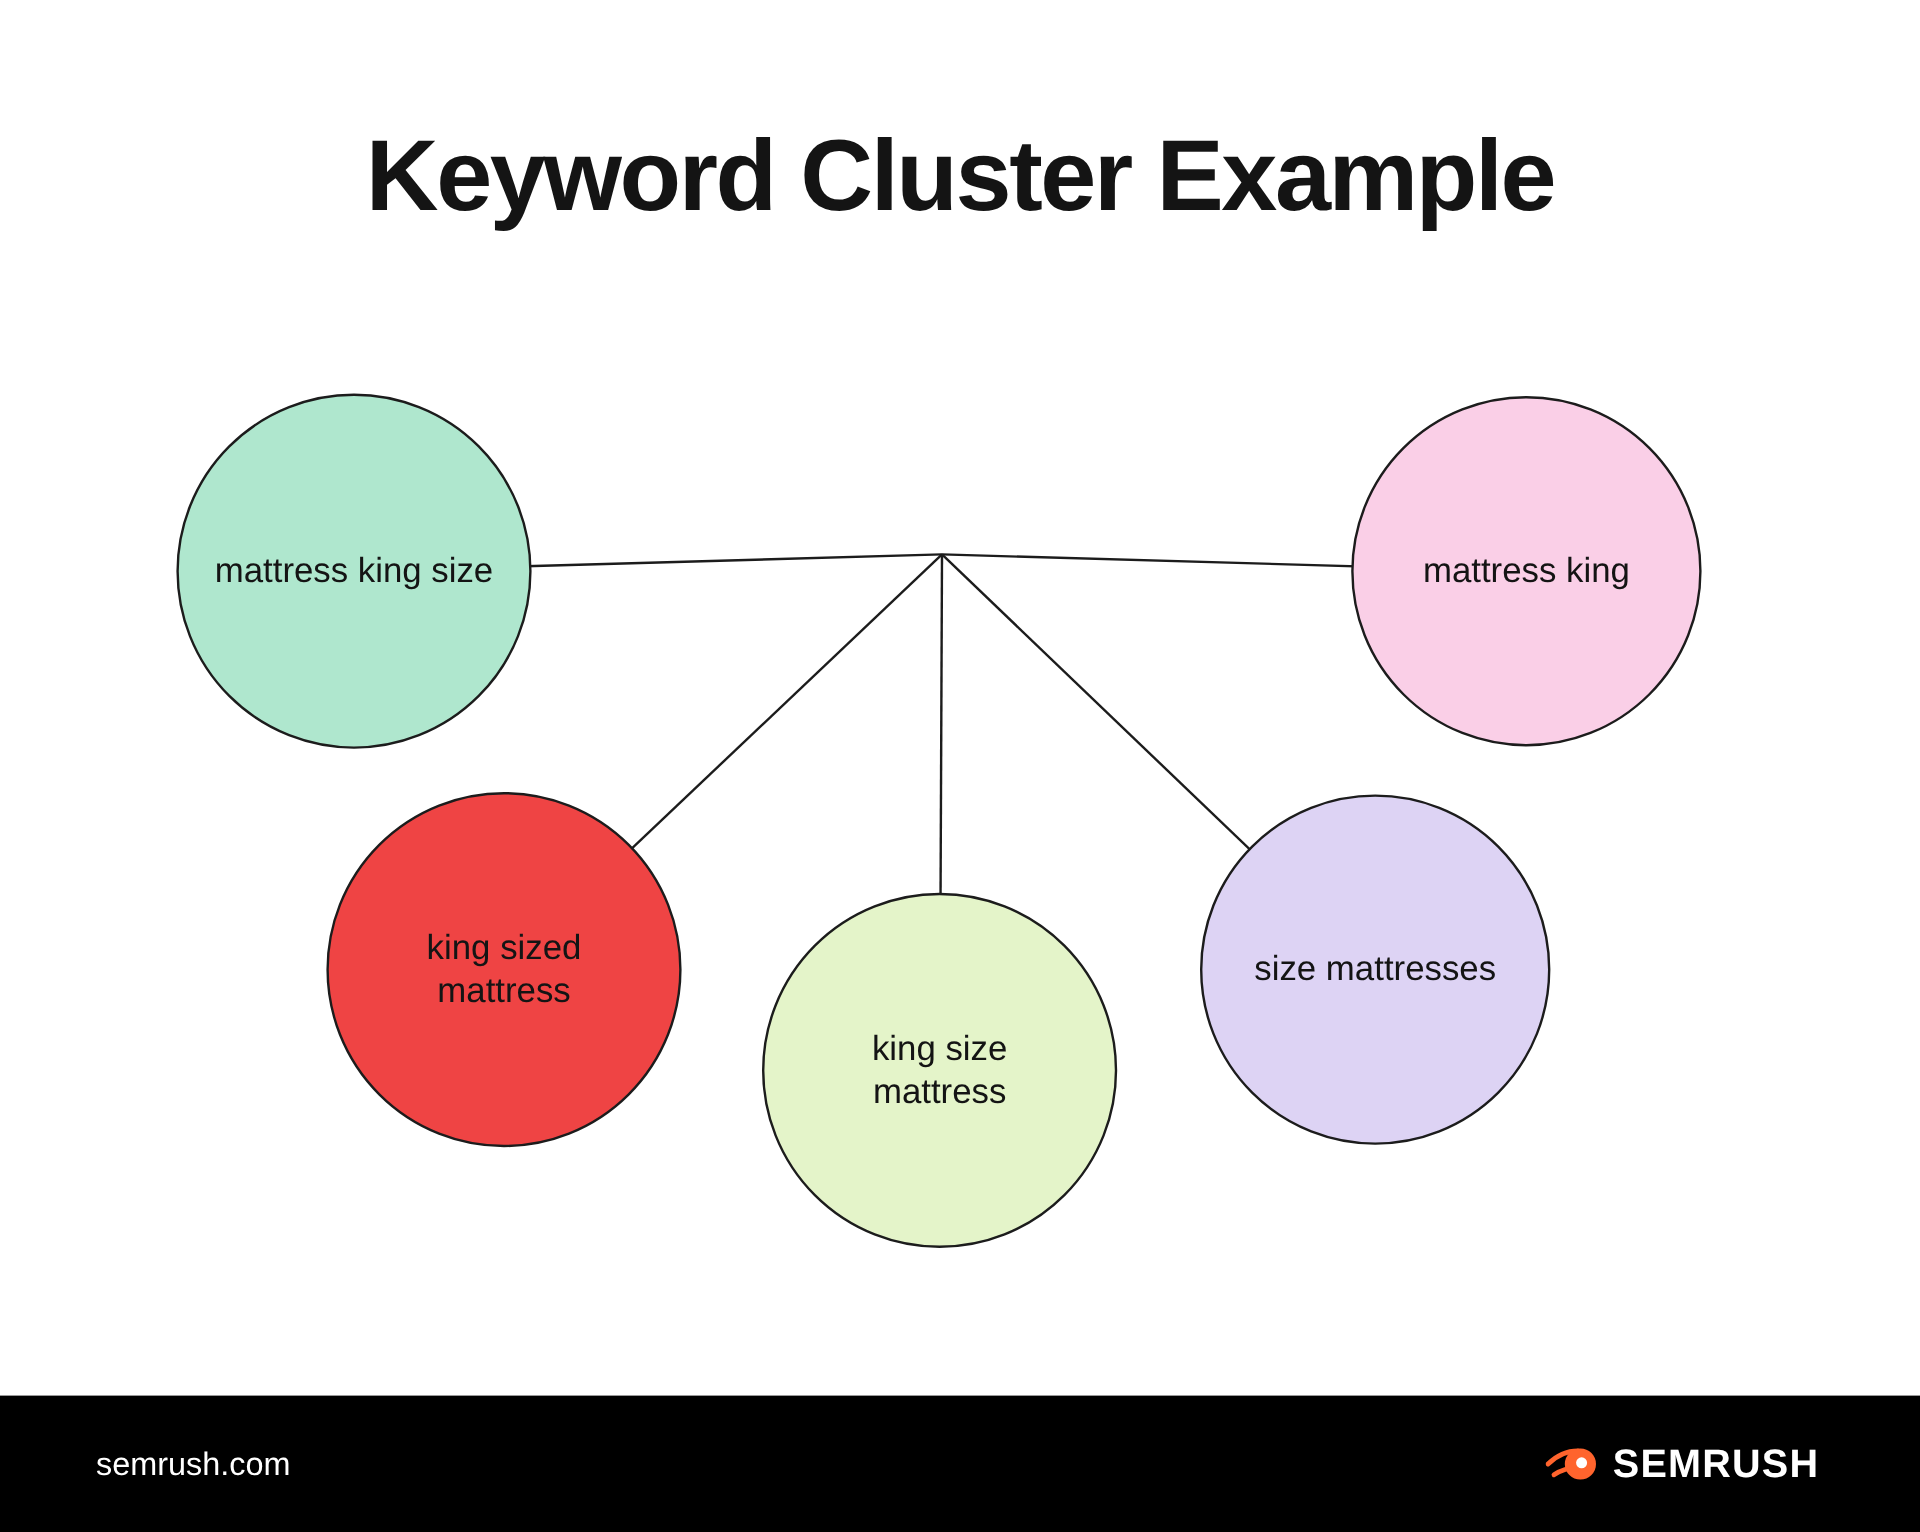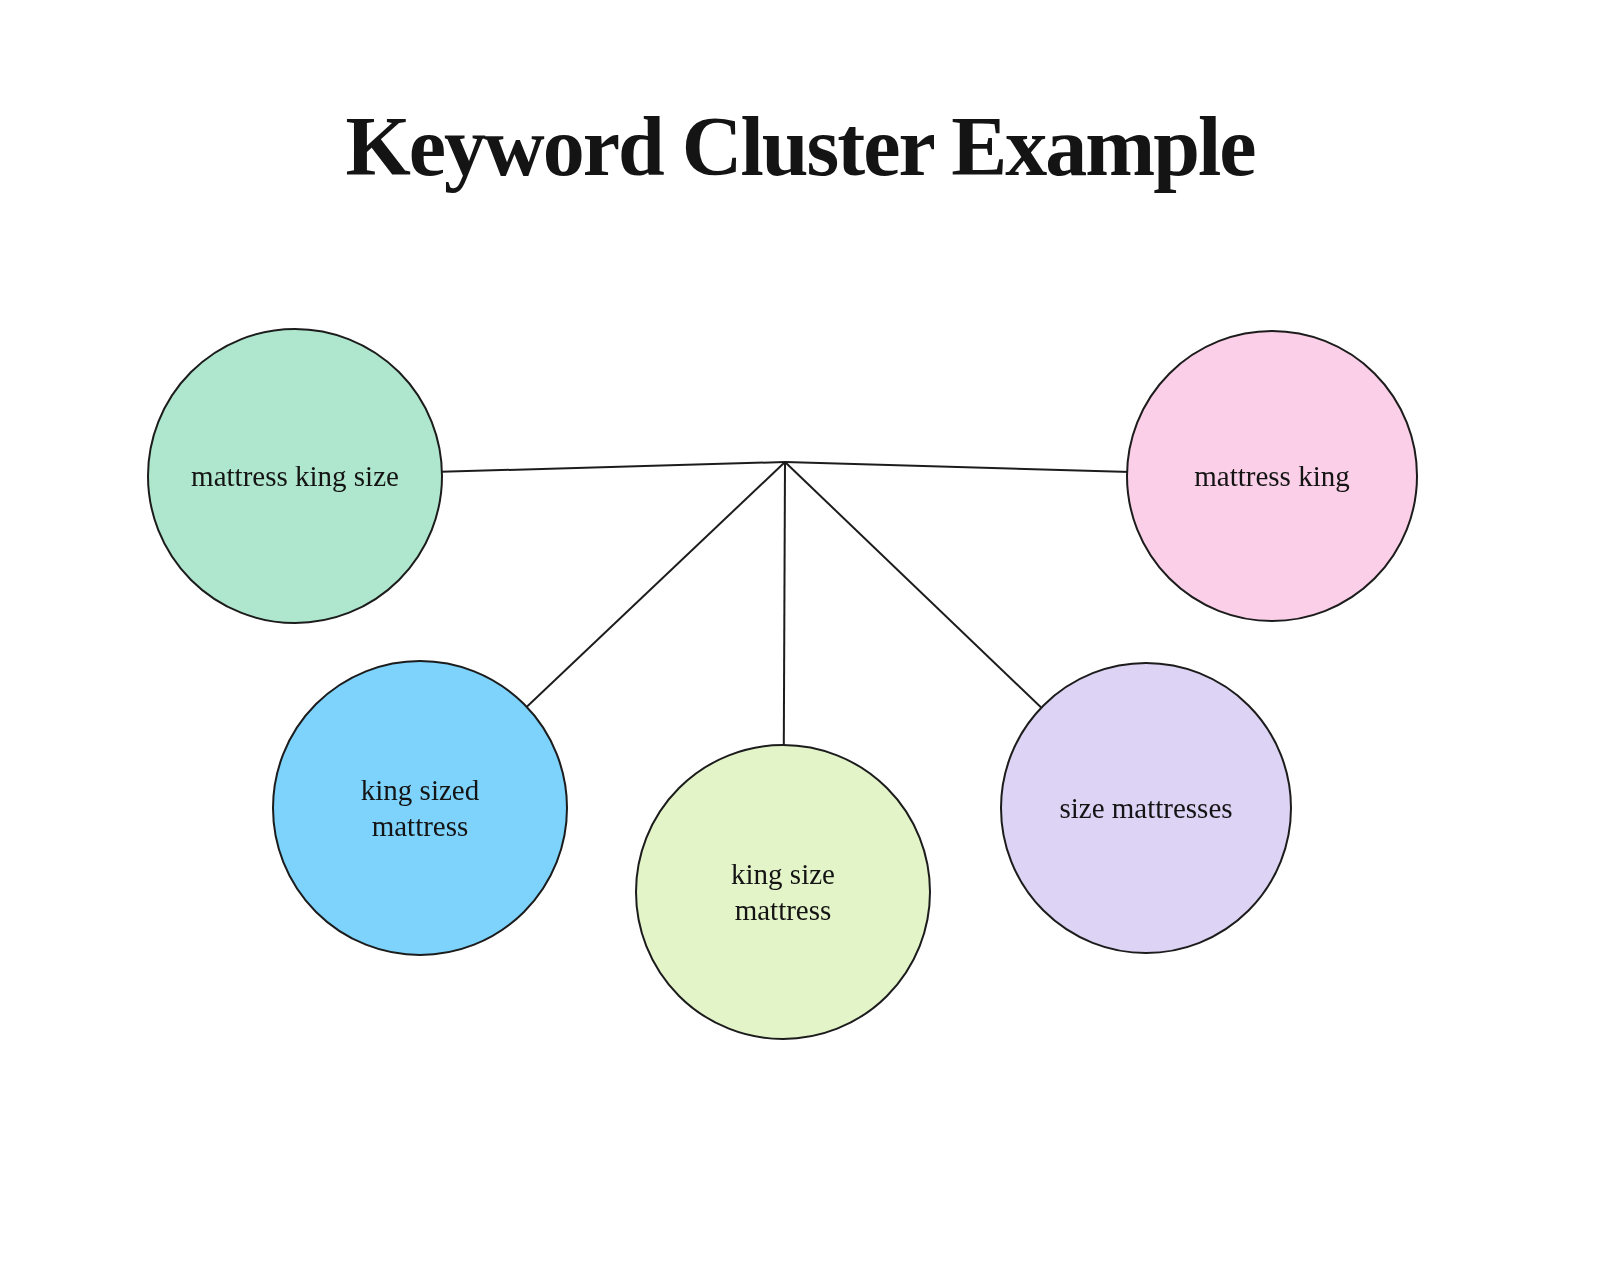--- a/index.html
+++ b/index.html
@@ -8,21 +8,20 @@
     font-family: "Liberation Sans", "DejaVu Sans", sans-serif;
     width: 1600px;
     height: 1277px;
     position: relative;
     overflow: hidden;
   }
   .canvas {
     position: absolute;
     inset: 0;
     background: #ffffff;
-    font-family: Liberation Serif, serif;
   }
   .page-title {
     position: absolute;
     top: 98px;
     left: 0;
     width: 1600px;
     text-align: center;
     font-size: 84px;
     font-weight: 800;
     letter-spacing: -2px;
@@ -114,26 +113,38 @@
 
 
   <div class="node node--pink" style="background: rgb(250, 207, 231);">
     <span class="label">mattress king</span>
   </div>
 
   <div class="node node--mint" style="background: rgb(175, 231, 206);">
     <span class="label">mattress king size</span>
   </div>
 
-  <div class="node node--blue" style="background: #7dd3fc;">
+  <div class="node node--blue" style="background: #ef4444;">
     <span class="label">king sized mattress</span>
   </div>
 
   <div class="node node--green" style="background: rgb(228, 244, 201);">
     <span class="label">king size mattress</span>
   </div>
 
   <div class="node node--purple" style="background: rgb(221, 211, 244);">
     <span class="label">size mattresses</span>
   </div>
 
+  <div class="footer" style="background: rgb(0, 0, 0);">
+    <span class="footer-site">semrush.com</span>
+    <div class="brand">
+      <svg width="44" height="40" viewBox="0 0 44 40">
+        <path d="M2 20 C 10 12, 18 9, 27 9" fill="none" stroke="#FF642D" stroke-width="4" stroke-linecap="round"></path>
+        <path d="M7 29 C 13 25, 19 23, 26 23" fill="none" stroke="#FF642D" stroke-width="4" stroke-linecap="round"></path>
+        <circle cx="29" cy="20" r="13" fill="#FF642D"></circle>
+        <circle cx="30" cy="19" r="4.6" fill="#ffffff"></circle>
+      </svg>
+      <span class="brand-word">SEMRUSH</span>
+    </div>
+  </div>
 
 </div>
 
 </body></html>

